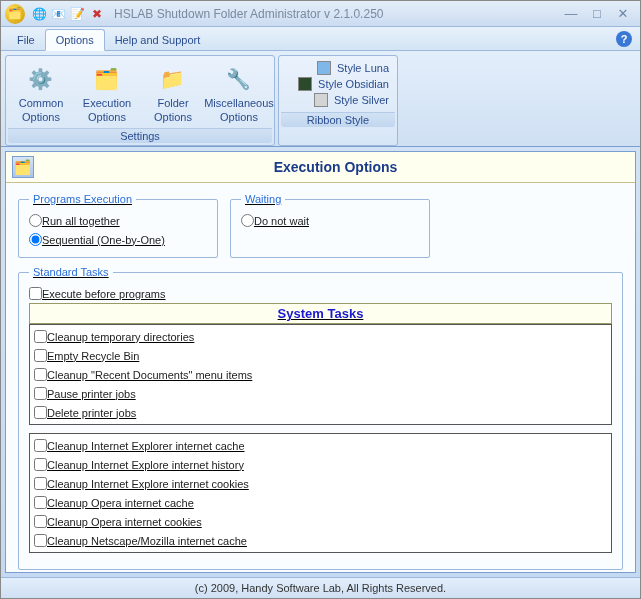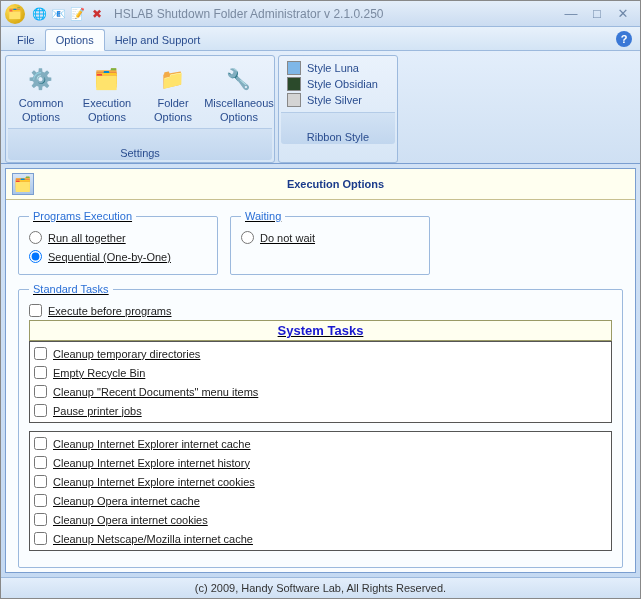--- a/index.html
+++ b/index.html
@@ -102,28 +102,28 @@
   }
   .ribbon-btn .ic {
     width:32px;height:32px;
     display:flex;align-items:center;justify-content:center;
     font-size:20px;
   }
   .ribbon-btn span { line-height:1.1; }
   .ribbon-caption {
     text-align:center;
     color:#2a4d8f;
-    padding:18px 0 1px;
+    padding:1px 0 1px;
     background: linear-gradient(#d2e2f4,#c1d6ee);
     border-top:1px solid #b4cbe7;
     border-radius:0 0 3px 3px;
     margin-top:2px;
   }
   .style-list { display:flex;flex-direction:column; padding:2px 4px;}
-  .style-item { display:flex;align-items:center; gap:6px; padding:1px 2px; color:#2a4d8f; cursor:default;}
+  .style-item { display:flex;align-items:center; gap:6px; padding:1px 2px; color:#2a4d8f; cursor:default;justify-content:flex-end;}
   .swatch { width:14px;height:14px;border:1px solid #888;}
   .content {
     flex:1;
     background:#fafdff;
     margin:4px;
     border:1px solid #7a9ed0;
     display:flex;
     flex-direction:column;
     overflow:hidden;
   }
@@ -131,39 +131,39 @@
     background:#fffff0;
     border-bottom:1px solid #c8c090;
     padding:4px 6px;
     display:flex;
     align-items:center;
     gap:8px;
   }
   .section-header h2 {
     flex:1;text-align:center;
     color:#1a3a8a;
-    font-size:11px;
+    font-size:14px;
     font-weight:bold;
   }
   .sh-icon {
     width:22px;height:22px;border:1px solid #7a9ed0;
     background: linear-gradient(#d6e5f7,#a9c5e8);
     display:flex;align-items:center;justify-content:center;
     font-size:14px;
   }
   .body { padding:10px 12px 6px; overflow:auto; flex:1;}
   .row { display:flex; gap:12px; margin-bottom:8px;}
   fieldset {
     border:1px solid #9cb9dd;
     border-radius:2px;
     padding:6px 10px 8px;
     text-decoration:underline;
   }
   legend { color:#2a6fd6; padding:0 4px;}
-  .radio-row, .check-row { display:flex;align-items:center;gap:6px; padding:3px 0; color:#222;}
+  .radio-row, .check-row { display:flex;align-items:center;padding:3px 0; color:#222;}
   input[type=radio],input[type=checkbox]{ width:13px;height:13px;}
   .tasks-header {
     background:#fffff0;
     border:1px solid #9a9a66;
     text-align:center;
     color:#1818d0;
     font-weight:bold;
     font-size:13px;
     padding:2px 0;
   }
@@ -307,20 +307,24 @@
               <span>Empty Recycle Bin</span>
             </label>
             <label class="check-row">
               <input type="checkbox" style="">
               <span>Cleanup "Recent Documents" menu items</span>
             </label>
             <label class="check-row">
               <input type="checkbox" style="">
               <span>Pause printer jobs</span>
             </label>
+            <label class="check-row">
+              <input type="checkbox" style="">
+              <span>Delete printer jobs</span>
+            </label>
           </div>
 
         <div class="tasks-box" id="internet-tasks">
             <label class="check-row">
               <input type="checkbox" style="">
               <span>Cleanup Internet Explorer internet cache</span>
             </label>
             <label class="check-row">
               <input type="checkbox" style="">
               <span>Cleanup Internet Explore internet history</span>

